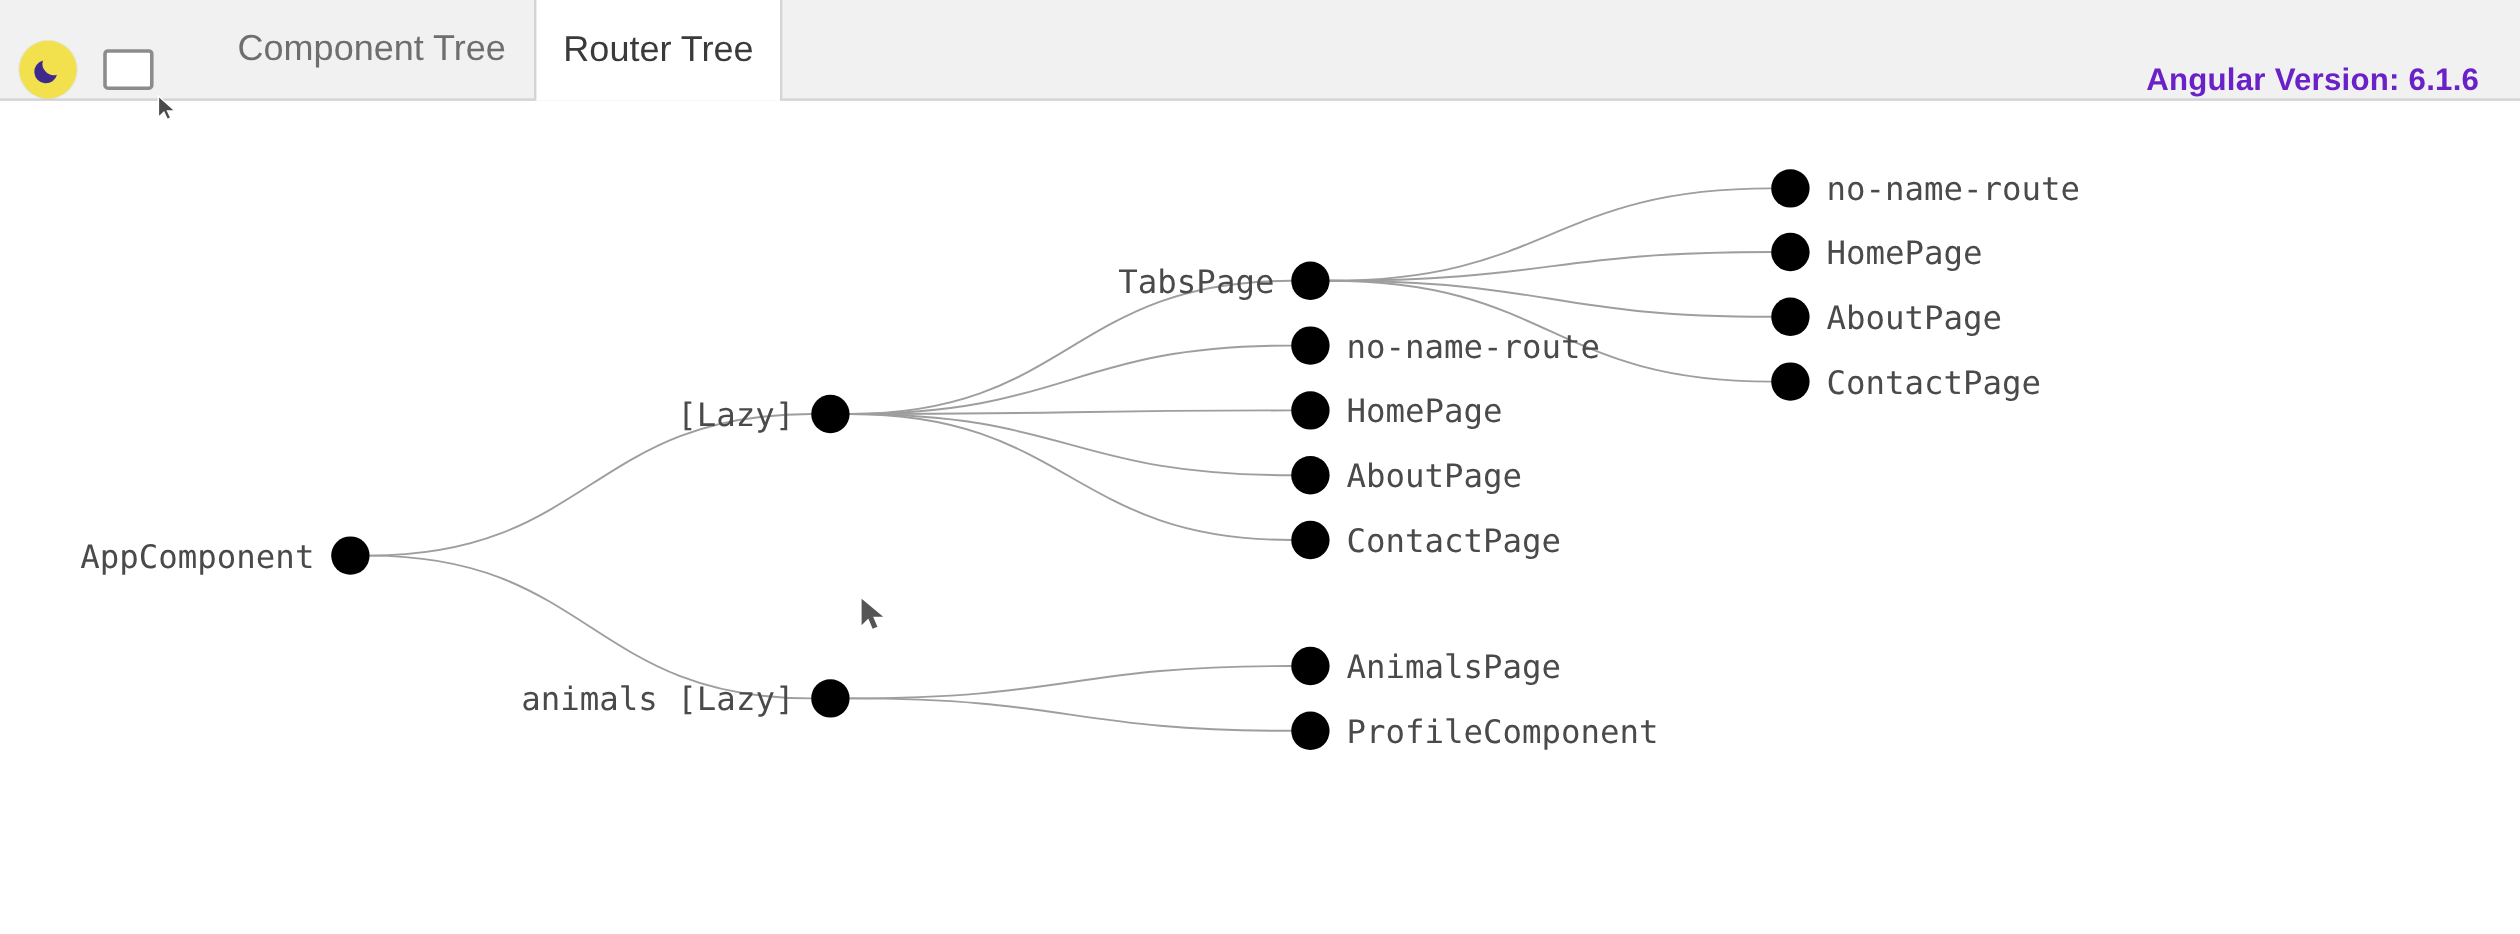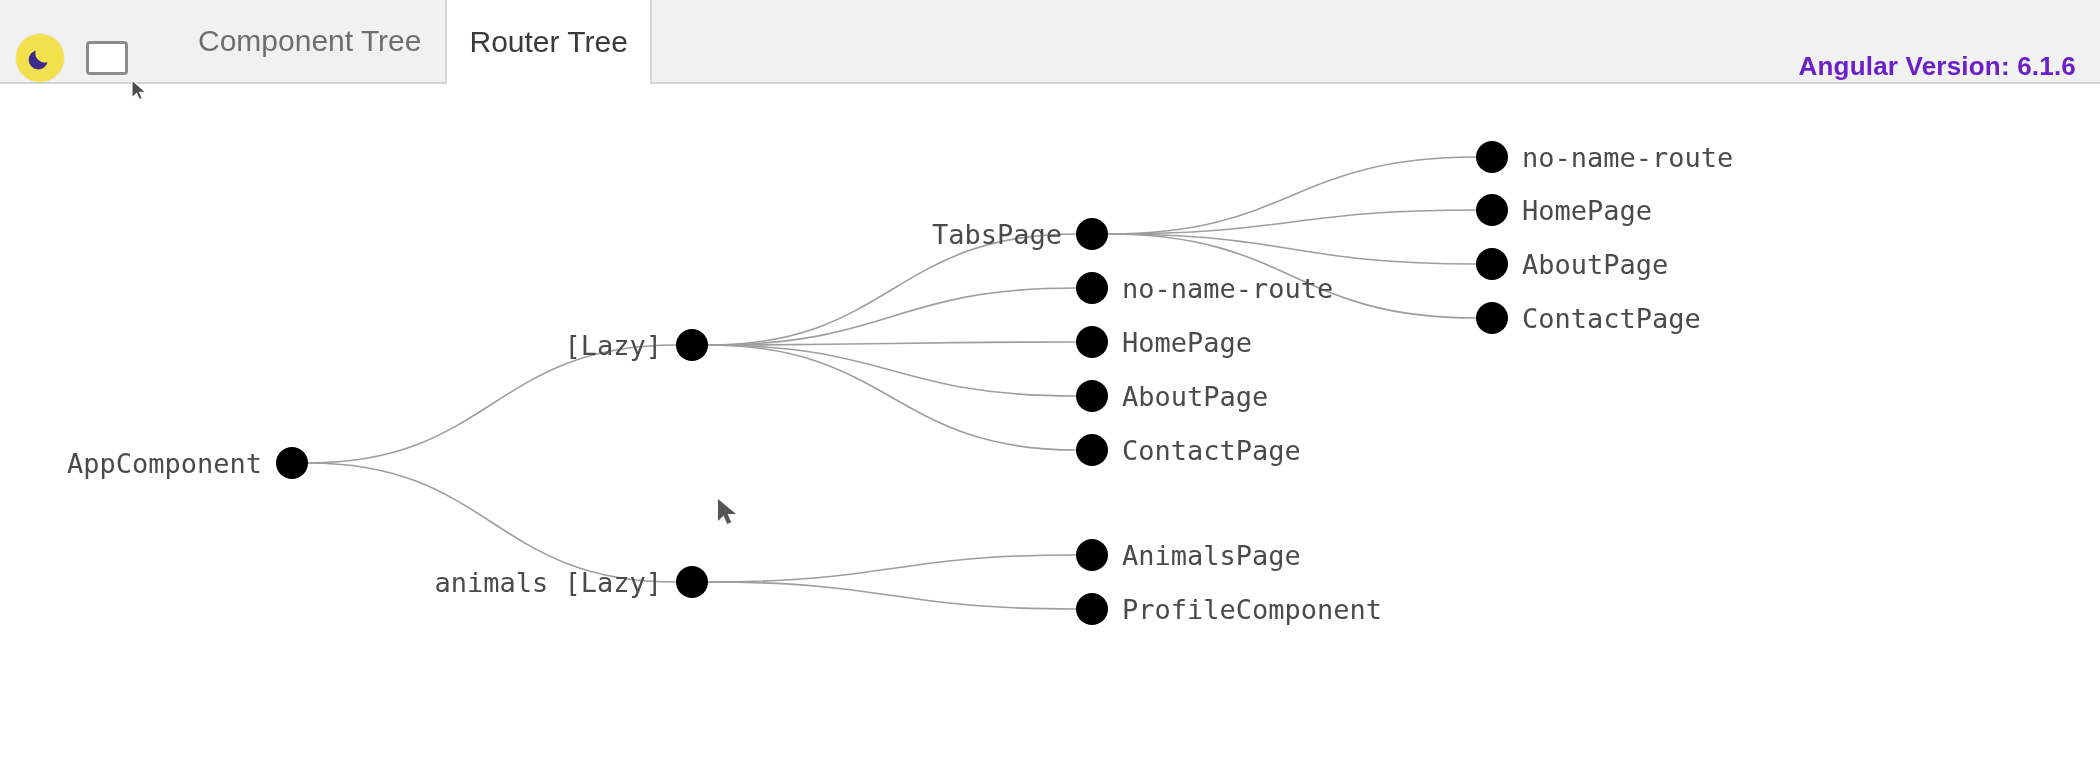--- a/index.html
+++ b/index.html
@@ -91,21 +91,21 @@
     border-left: 2px solid #d4d4d4;
     border-right: 2px solid #d4d4d4;
     margin-bottom: -2px;
     height: calc(100% + 2px);
   }
 
   #toolbar-right {
     margin-left: auto;
     display: flex;
     align-items: center;
-    padding-right: 24px;
+    padding-right: 34px;
   }
   #angular-version {
     color: #6b21c8;
     font-size: 26px;
     font-weight: bold;
     letter-spacing: 0.2px;
     white-space: nowrap;
   }
 
   

